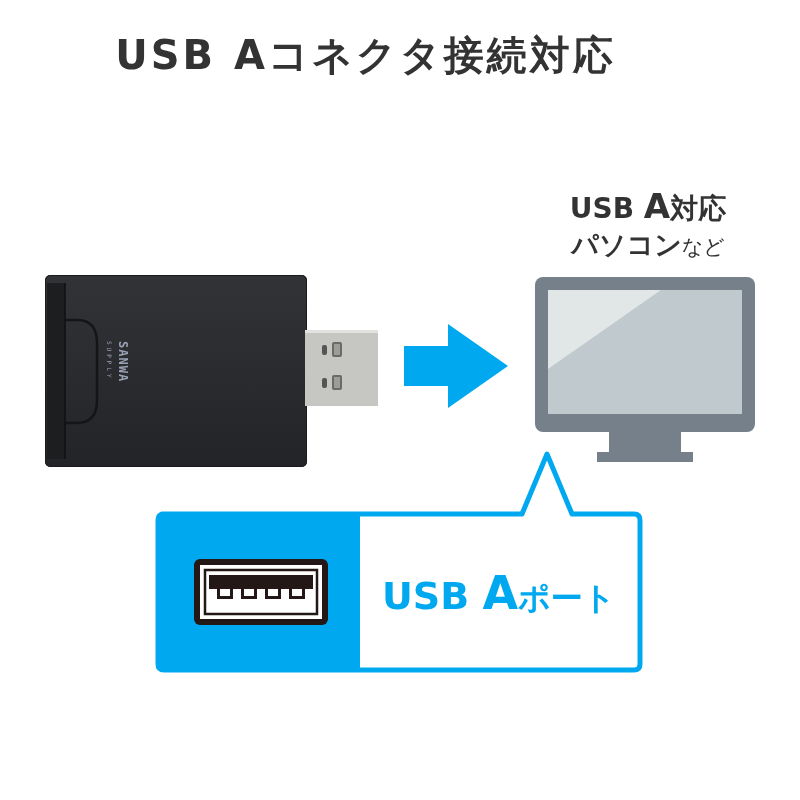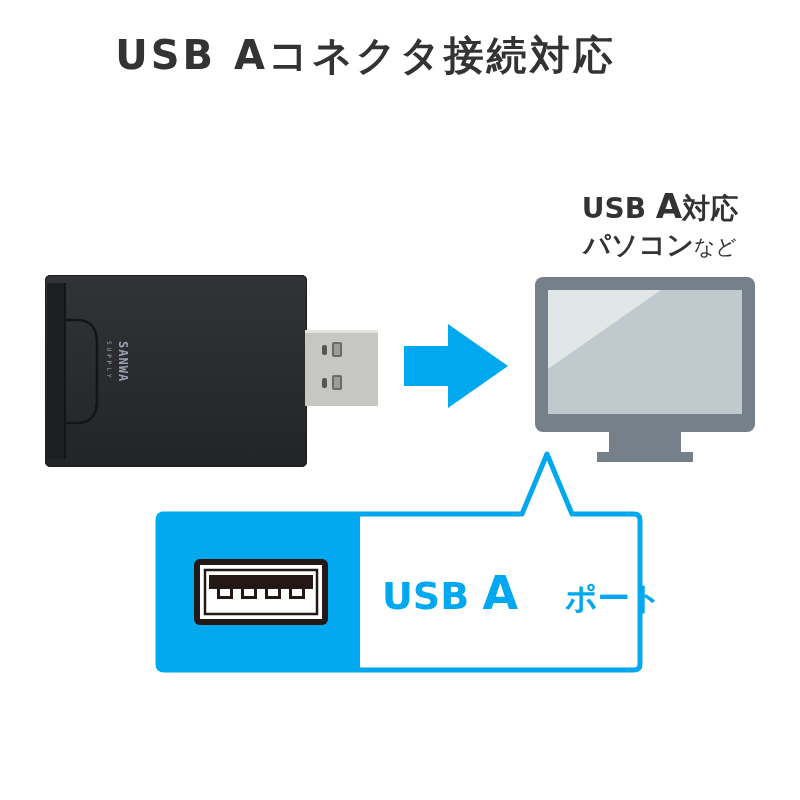--- a/index.html
+++ b/index.html
@@ -2,36 +2,36 @@
 <html><head>
 <meta charset="utf-8">
 <style>
   html, body { margin: 0; padding: 0; background: #ffffff; }
   body { width: 800px; height: 800px; position: relative; overflow: hidden;
          font-family: "DejaVu Sans", "Liberation Sans", sans-serif; }
   .title { position: absolute; left: 0; top: 28px; width: 731px; text-align: center;
            font-size: 40px; font-weight: bold; color: #333333; letter-spacing: 3px; }
   .title .gap { display: inline-block; width: 18px; }
 
-  .pc-label { position: absolute; left: 560px; top: 188px; width: 200px; text-align: center;
+  .pc-label { position: absolute; left: 548px; top: 188px; width: 200px; text-align: center;
               color: #333333; font-weight: bold; line-height: 36px; }
   .pc-label .l1 { font-size: 28px; display: block; }
   .pc-label .l1 .big { font-size: 34px; }
   .pc-label .l2 { font-size: 27px; display: block; }
   .pc-label .l2 .small { font-size: 21px; font-weight: normal; margin-top: 29px; }
 
   .device { position: absolute; left: 45px; top: 275px; width: 262px; height: 192px; }
   .arrow { position: absolute; left: 404px; top: 324px; width: 104px; height: 84px; }
   .monitor { position: absolute; left: 533px; top: 275px; width: 224px; height: 190px; }
 
   .callout { position: absolute; left: 150px; top: 440px; width: 500px; height: 240px; }
   .callout-text { position: absolute; left: 382px; top: 566px; font-size: 38px; font-weight: bold;
                   color: #00a9ef; letter-spacing: 0px; }
   .callout-text .big { font-size: 46px; }
-  .callout-text .kana { font-size: 32px; margin-left: 47px; }
+  .callout-text .kana { font-size: 32px; }
   .port-icon { position: absolute; left: 192px; top: 557px; width: 138px; height: 70px; }
 </style>
 </head>
 <body>
 
 <div class="title">
   <span>USB</span><span class="gap"></span><span>Aコネクタ接続対応</span>
 </div>
 
 <div class="pc-label">

